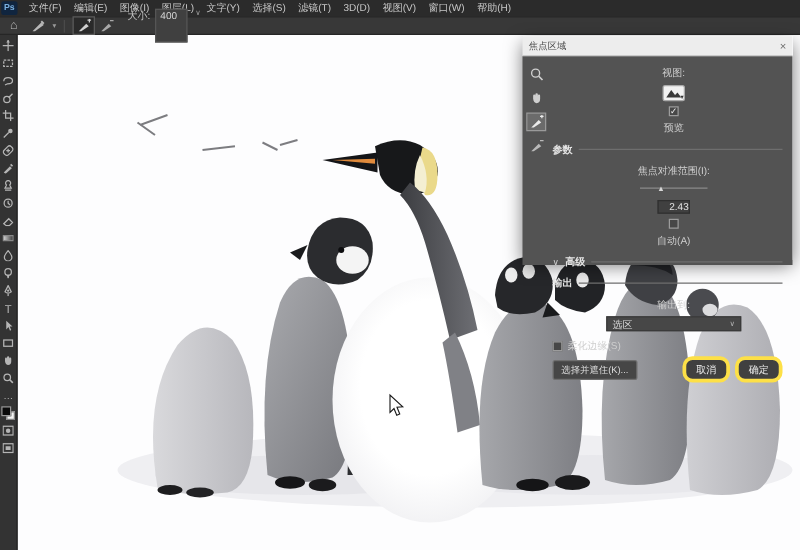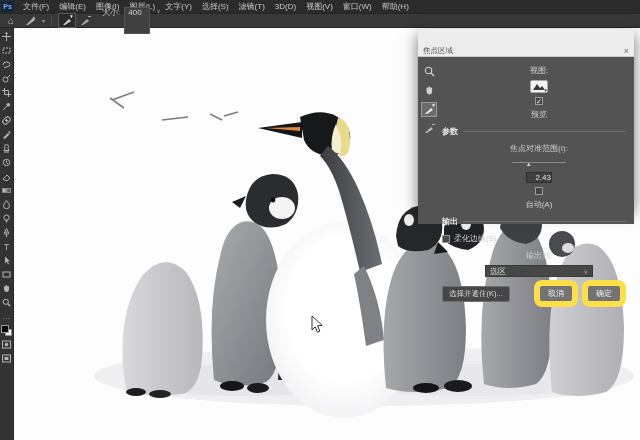--- a/index.html
+++ b/index.html
@@ -36,21 +36,21 @@
   .swatch-bg { position:absolute; right:0; bottom:0; width:7px; height:7px; background:#f4f4f4; border:1px solid #888; }
   .swatch-fg { position:absolute; left:0; top:0; width:8px; height:8px; background:#0a0a0a; border:1px solid #9a9a9a; }
 
   
   .canvas { position:absolute; left:14px; top:28px; width:626px; height:412px; background:#fdfdfe; overflow:hidden; }
   .canvas svg { display:block; }
 
   
   .dialog { position:absolute; left:418px; top:29px; width:216px; height:179px; z-index:10;
             box-shadow:0 5px 14px rgba(0,0,0,.55); font-size:8px; }
-  .dlg-title { height:28px; background:#ededed; display:flex; align-items:flex-end; padding:0 5px;
+  .dlg-title { height:16px; background:#ededed; display:flex; align-items:center; padding:0 5px;
                color:#4a4a4a; font-size:7.5px; border-bottom:1px solid #c9c9c9; }
   .dlg-title .ttl { flex:1; }
   .dlg-close { color:#6a6a6a; font-size:9px; line-height:10px; }
   .dlg-body { height:167px; background:#535353; display:flex; }
   .dlg-tools { width:22px; padding-top:8px; display:flex; flex-direction:column; align-items:center; gap:6px; }
   .dtool { width:14px; height:13px; display:flex; align-items:center; justify-content:center; }
   .dtool.sel { background:#6b6b6b; outline:1px solid #9a9a9a; }
   .dlg-content { flex:1; padding:5px 8px 5px 2px; display:flex; flex-direction:column; color:#d6d6d6; }
   .sec-head { display:flex; align-items:center; gap:5px; color:#e4e4e4; font-weight:bold; font-size:8px; margin:3px 0 3px 0; }
   .sec-head .rule { flex:1; height:1px; background:#6e6e6e; }
@@ -70,21 +70,21 @@
   .valbox { width:26px; height:11px; background:#404040; border:1px solid #2f2f2f; color:#e0e0e0;
             font-size:8px; text-align:right; padding:0 0; line-height:10px; }
   .dropdown { width:108px; height:12px; background:#474747; border:1px solid #3a3a3a; display:flex;
               align-items:center; padding:0 4px; color:#dcdcdc; }
   .dropdown .dd-lbl { flex:1; font-size:8px; }
   .dropdown .dd-car { font-size:6px; color:#b0b0b0; }
   .footer { margin-top:auto; display:flex; align-items:center; gap:4px; }
   .btn-mask { background:#464646; border:1px solid #6e6e6e; border-radius:2px; color:#dcdcdc;
               font-size:7.5px; padding:2px 6px; white-space:nowrap; }
   .spacer { flex:1; }
-  .btn-pill { background:#737373; border:6px solid #fde047; border-radius:8px; color:#ececec;
+  .btn-pill { background:#404040; border:3px solid #fde047; border-radius:8px; color:#ececec;
               font-size:8px; padding:2px 8px; white-space:nowrap; }
 </style>
 </head>
 <body>
 
 <div class="menubar">
   <div class="ps-logo">Ps</div>
   <span class="menu-item">文件(F)</span>
   <span class="menu-item">编辑(E)</span>
   <span class="menu-item">图像(I)</span>
@@ -418,36 +418,41 @@
         <span class="lbl">焦点对准范围(I):</span>
         <span class="slider">
           <span class="track"></span>
           <span class="knob" style="left:31%">▲</span>
         </span>
         <span class="valbox">2.43</span>
         <span class="checkbox"></span>
         <span class="lbl">自动(A)</span>
       </div>
 
+      <div class="sec-head">
+        <span class="chev">∨</span>
+        <span>高级</span>
+          <span class="rule"></span>
+      </div>
 
       <div class="sec-head">
         <span>输出</span>
           <span class="rule"></span>
-      </div>
-      <div class="row">
-        <span class="checkbox"></span>
-        <span class="lbl">柔化边缘(S)</span>
       </div>
       <div class="row indent">
         <span class="lbl">输出到:</span>
         <span class="dropdown">
           <span class="dd-lbl">选区</span>
           <span class="dd-car">∨</span>
         </span>
       </div>
+      <div class="row">
+        <span class="checkbox"></span>
+        <span class="lbl">柔化边缘(S)</span>
+      </div>
 
       <div class="footer">
         <span class="btn-mask">选择并遮住(K)...</span>
         <span class="spacer"></span>
         <span class="btn-pill">取消</span>
         <span class="btn-pill">确定</span>
       </div>
 
     </div>
   </div>

